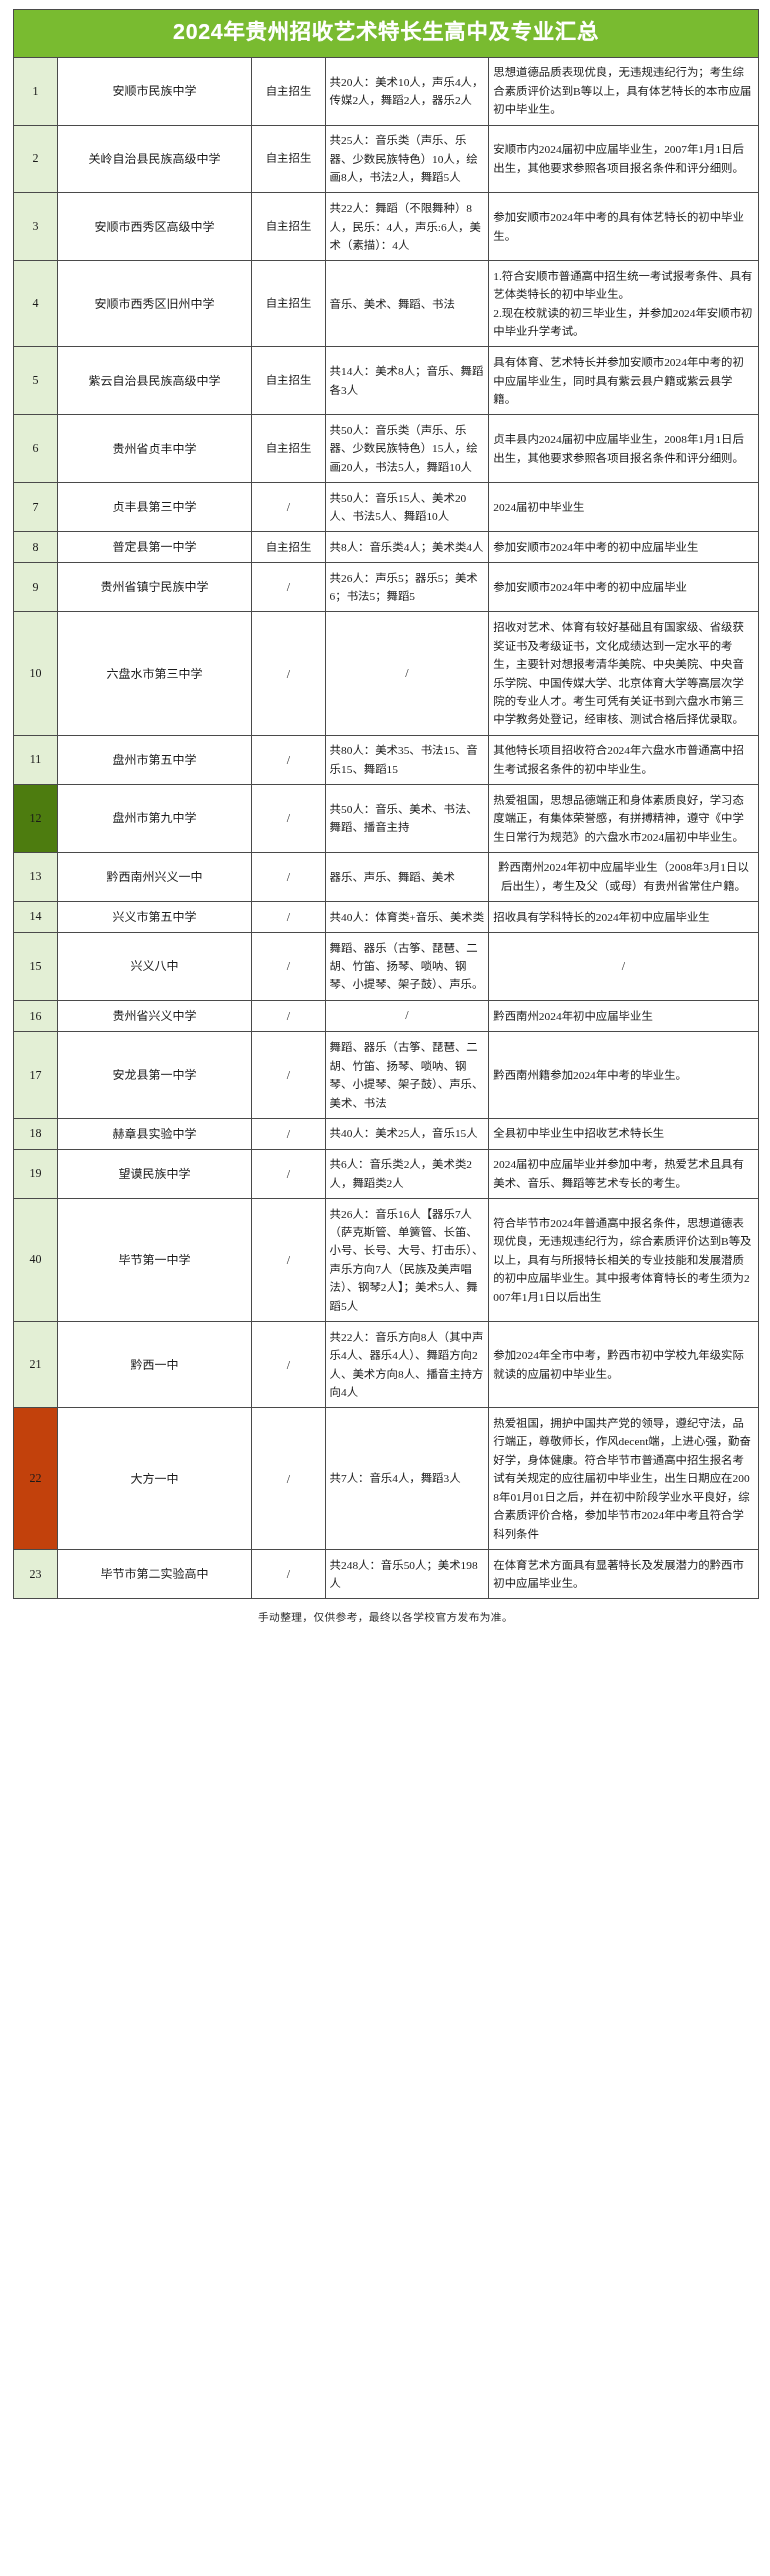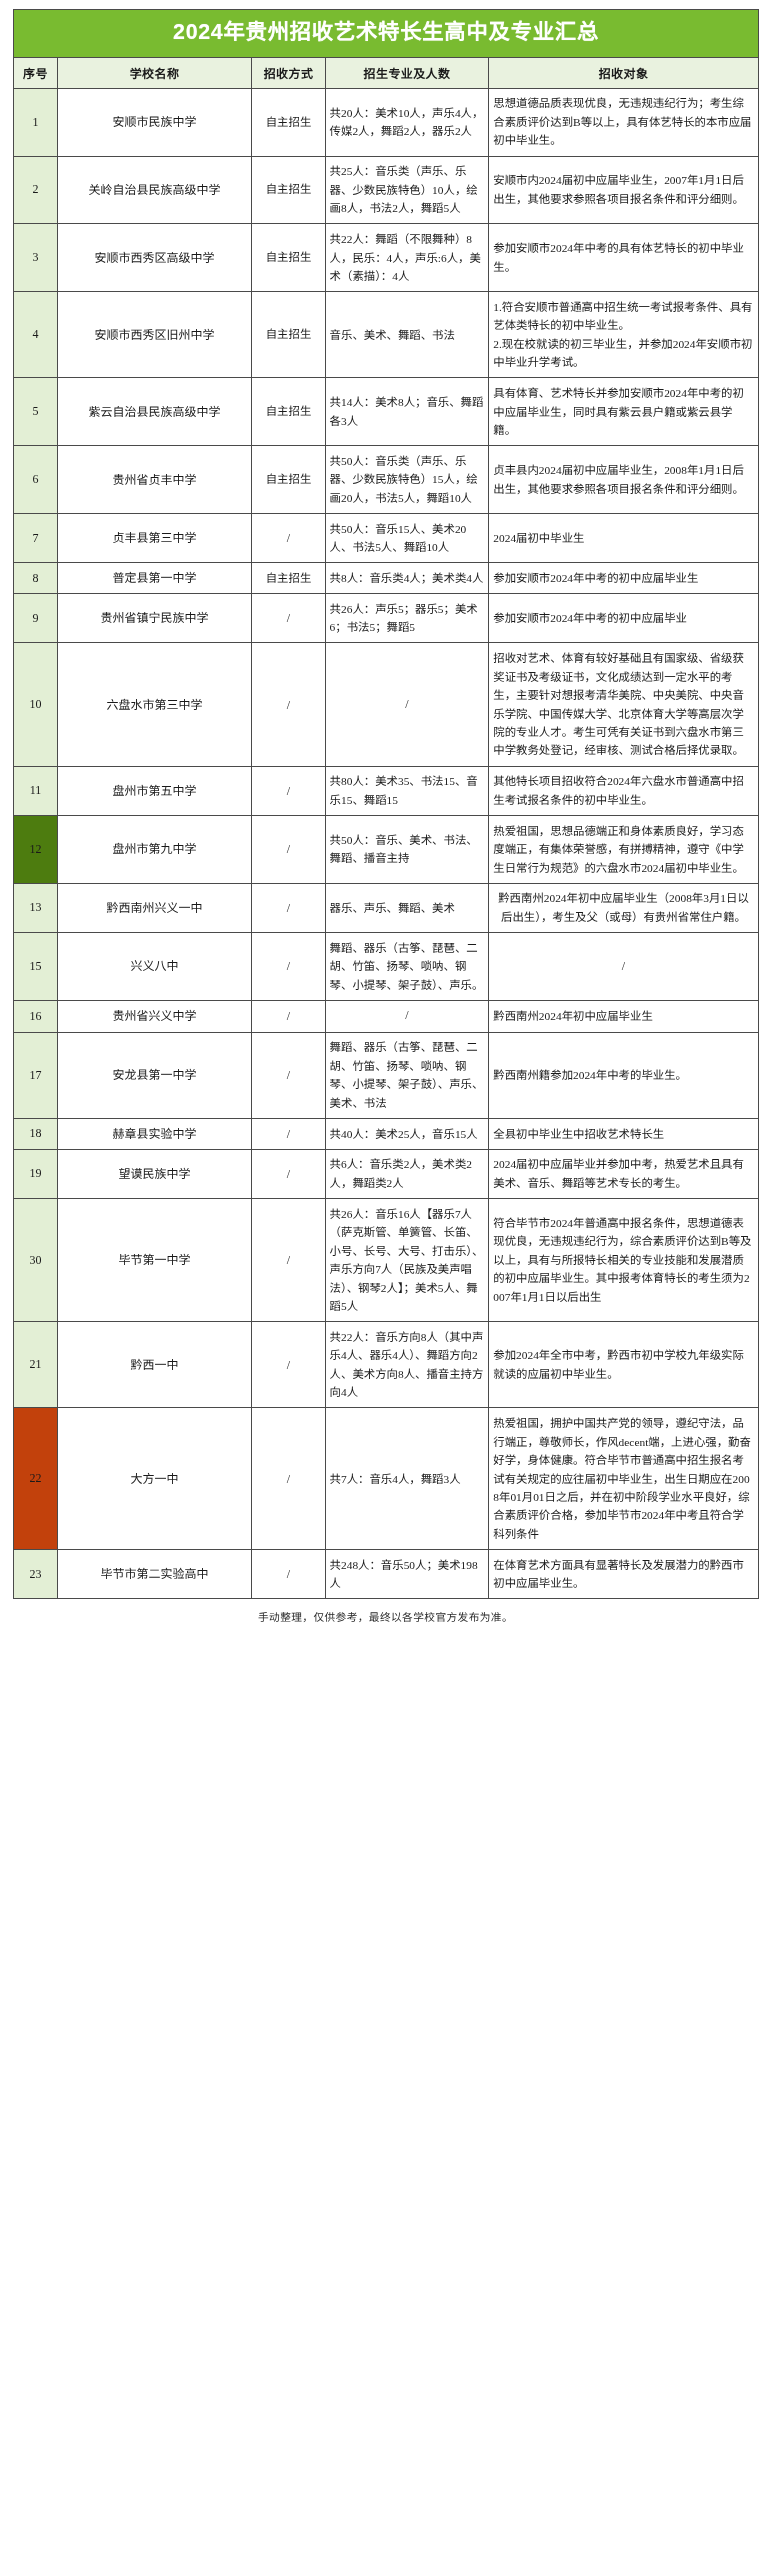--- a/index.html
+++ b/index.html
@@ -125,27 +125,20 @@
         <col class="c-way">
         <col class="c-major">
         <col class="c-obj">
     </colgroup>
     <tbody id="tbody">
       <tr>
         <td class="title-cell" colspan="5" style="background: rgb(121, 187, 48); border-color: rgb(74, 74, 74);">
           <span class="title-text">2024年贵州招收艺术特长生高中及专业汇总</span>
         </td>
       </tr>
-      <tr class="hdr">
-        <td style="background: rgb(233, 242, 223); border-color: rgb(74, 74, 74);">序号</td>
-        <td style="background: rgb(233, 242, 223); border-color: rgb(74, 74, 74);">学校名称</td>
-        <td style="background: rgb(233, 242, 223); border-color: rgb(74, 74, 74);">招收方式</td>
-        <td style="background: rgb(233, 242, 223); border-color: rgb(74, 74, 74);">招生专业及人数</td>
-        <td style="background: rgb(233, 242, 223); border-color: rgb(74, 74, 74);">招收对象</td>
-      </tr>
     <tr>
           <td class="no" style="background: rgb(227, 239, 213); border-color: rgb(74, 74, 74);">1</td>
           <td class="name" style="border-color: rgb(74, 74, 74);">安顺市民族中学</td>
           <td class="way" style="border-color: rgb(74, 74, 74);">自主招生</td>
           <td class="major" style="border-color: rgb(74, 74, 74);">共20人：美术10人，声乐4人，传媒2人，舞蹈2人，器乐2人</td>
           <td class="obj" style="border-color: rgb(74, 74, 74);">思想道德品质表现优良，无违规违纪行为；考生综合素质评价达到B等以上，具有体艺特长的本市应届初中毕业生。</td>
         </tr>
         <tr>
           <td class="no" style="background: rgb(227, 239, 213); border-color: rgb(74, 74, 74);">2</td>
           <td class="name" style="border-color: rgb(74, 74, 74);">关岭自治县民族高级中学</td>
@@ -224,20 +217,27 @@
           <td class="obj" style="border-color: rgb(74, 74, 74);">热爱祖国，思想品德端正和身体素质良好，学习态度端正，有集体荣誉感，有拼搏精神，遵守《中学生日常行为规范》的六盘水市2024届初中毕业生。</td>
         </tr>
         <tr>
           <td class="no" style="background: rgb(227, 239, 213); border-color: rgb(74, 74, 74);">13</td>
           <td class="name" style="border-color: rgb(74, 74, 74);">黔西南州兴义一中</td>
           <td class="way slash" style="border-color: rgb(74, 74, 74);">/</td>
           <td class="major" style="border-color: rgb(74, 74, 74);">器乐、声乐、舞蹈、美术</td>
           <td class="obj" style="border-color: rgb(74, 74, 74); text-align: center;">黔西南州2024年初中应届毕业生（2008年3月1日以后出生），考生及父（或母）有贵州省常住户籍。</td>
         </tr>
         <tr>
+          <td class="no" style="background: rgb(227, 239, 213); border-color: rgb(74, 74, 74);">14</td>
+          <td class="name" style="border-color: rgb(74, 74, 74);">兴义市第五中学</td>
+          <td class="way slash" style="border-color: rgb(74, 74, 74);">/</td>
+          <td class="major" style="border-color: rgb(74, 74, 74);">共40人：体育类+音乐、美术类</td>
+          <td class="obj" style="border-color: rgb(74, 74, 74);">招收具有学科特长的2024年初中应届毕业生</td>
+        </tr>
+        <tr>
           <td class="no" style="background: rgb(227, 239, 213); border-color: rgb(74, 74, 74);">15</td>
           <td class="name" style="border-color: rgb(74, 74, 74);">兴义八中</td>
           <td class="way slash" style="border-color: rgb(74, 74, 74);">/</td>
           <td class="major" style="border-color: rgb(74, 74, 74);">舞蹈、器乐（古筝、琵琶、二胡、竹笛、扬琴、唢呐、钢琴、小提琴、架子鼓）、声乐。</td>
           <td class="obj slash" style="border-color: rgb(74, 74, 74);">/</td>
         </tr>
         <tr>
           <td class="no" style="background: rgb(227, 239, 213); border-color: rgb(74, 74, 74);">16</td>
           <td class="name" style="border-color: rgb(74, 74, 74);">贵州省兴义中学</td>
           <td class="way slash" style="border-color: rgb(74, 74, 74);">/</td>
@@ -259,21 +259,21 @@
           <td class="obj" style="border-color: rgb(74, 74, 74);">全县初中毕业生中招收艺术特长生</td>
         </tr>
         <tr>
           <td class="no" style="background: rgb(227, 239, 213); border-color: rgb(74, 74, 74);">19</td>
           <td class="name" style="border-color: rgb(74, 74, 74);">望谟民族中学</td>
           <td class="way slash" style="border-color: rgb(74, 74, 74);">/</td>
           <td class="major" style="border-color: rgb(74, 74, 74);">共6人：音乐类2人，美术类2人，舞蹈类2人</td>
           <td class="obj" style="border-color: rgb(74, 74, 74);">2024届初中应届毕业并参加中考，热爱艺术且具有美术、音乐、舞蹈等艺术专长的考生。</td>
         </tr>
         <tr>
-          <td class="no" style="background: rgb(227, 239, 213); border-color: rgb(74, 74, 74);">30</td>
+          <td class="no" style="background: rgb(227, 239, 213); border-color: rgb(74, 74, 74);">40</td>
           <td class="name" style="border-color: rgb(74, 74, 74);">毕节第一中学</td>
           <td class="way slash" style="border-color: rgb(74, 74, 74);">/</td>
           <td class="major" style="border-color: rgb(74, 74, 74);">共26人：音乐16人【器乐7人（萨克斯管、单簧管、长笛、小号、长号、大号、打击乐）、声乐方向7人（民族及美声唱法）、钢琴2人】；美术5人、舞蹈5人</td>
           <td class="obj" style="border-color: rgb(74, 74, 74);">符合毕节市2024年普通高中报名条件，思想道德表现优良，无违规违纪行为，综合素质评价达到B等及以上，具有与所报特长相关的专业技能和发展潜质的初中应届毕业生。其中报考体育特长的考生须为2007年1月1日以后出生</td>
         </tr>
         <tr>
           <td class="no" style="background: rgb(227, 239, 213); border-color: rgb(74, 74, 74);">21</td>
           <td class="name" style="border-color: rgb(74, 74, 74);">黔西一中</td>
           <td class="way slash" style="border-color: rgb(74, 74, 74);">/</td>
           <td class="major" style="border-color: rgb(74, 74, 74);">共22人：音乐方向8人（其中声乐4人、器乐4人）、舞蹈方向2人、美术方向8人、播音主持方向4人</td>

